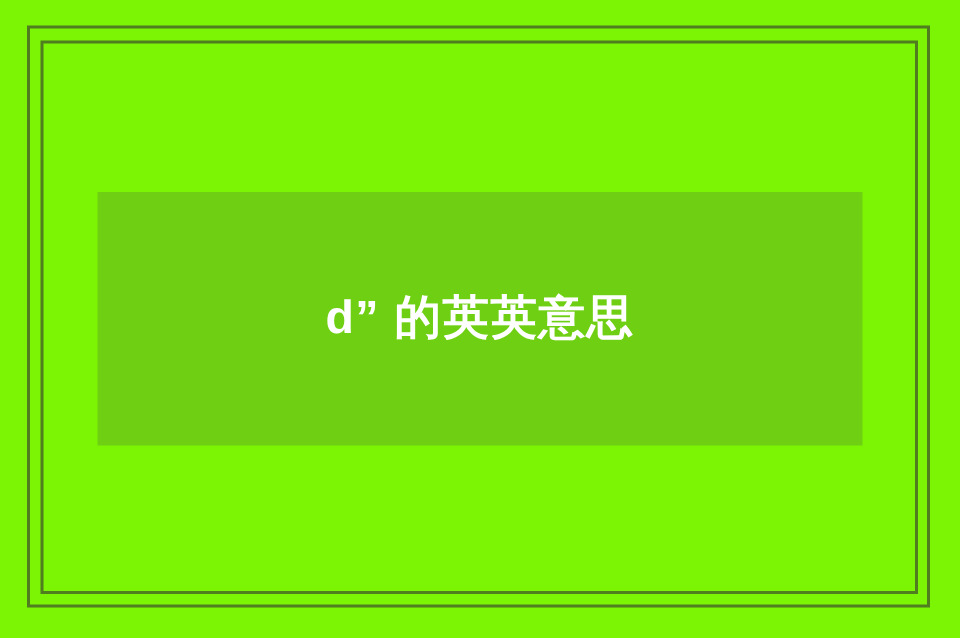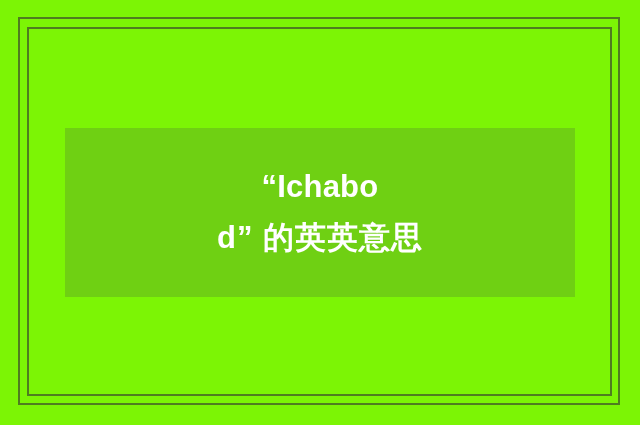--- a/index.html
+++ b/index.html
@@ -84,18 +84,17 @@
 </head>
 <body>
 
 <div id="page">
 
   <div class="frame-outer"></div>
   <div class="frame-inner"></div>
 
   <div class="text-card">
     <div class="title-block">
-      <span class="title-line line-1">“Ichabo</span>
       <span class="title-line line-2">d”  的英英意思</span>
     </div>
   </div>
 
 </div>
 
 </body></html>

